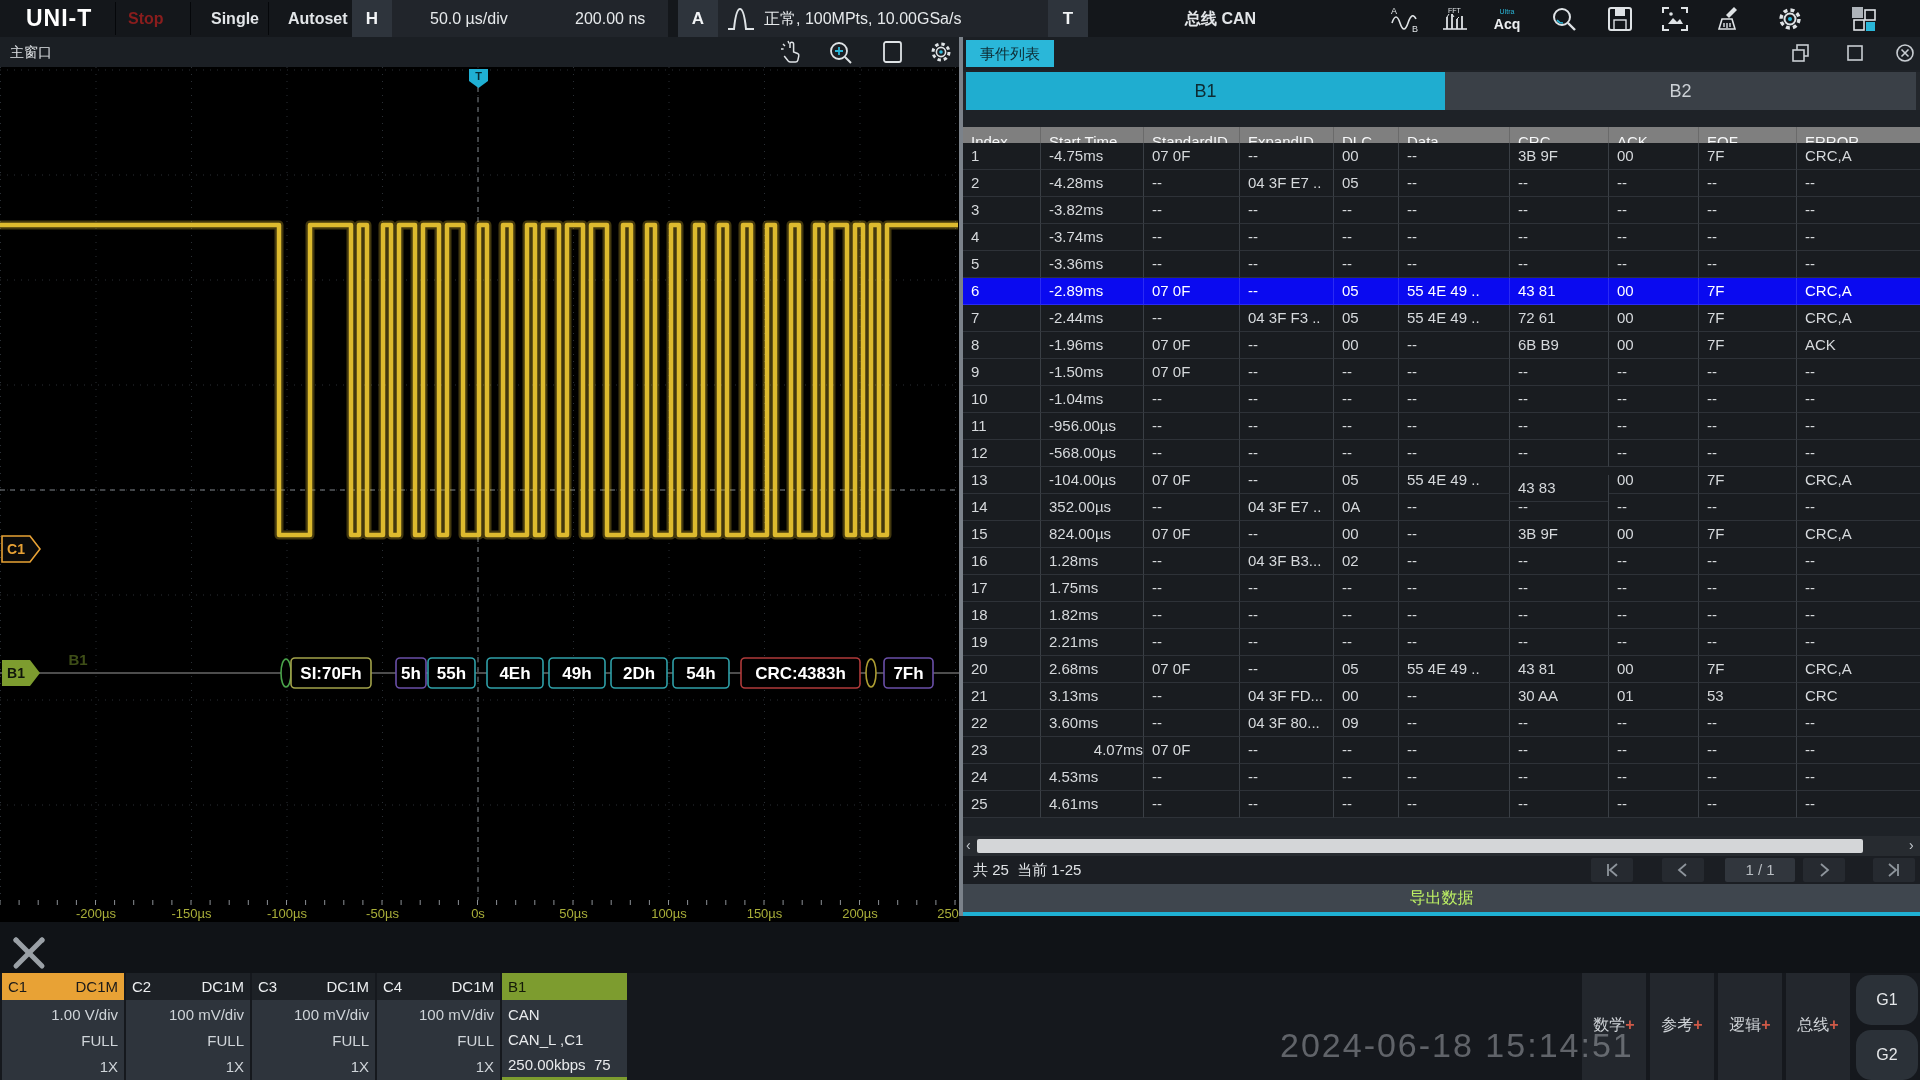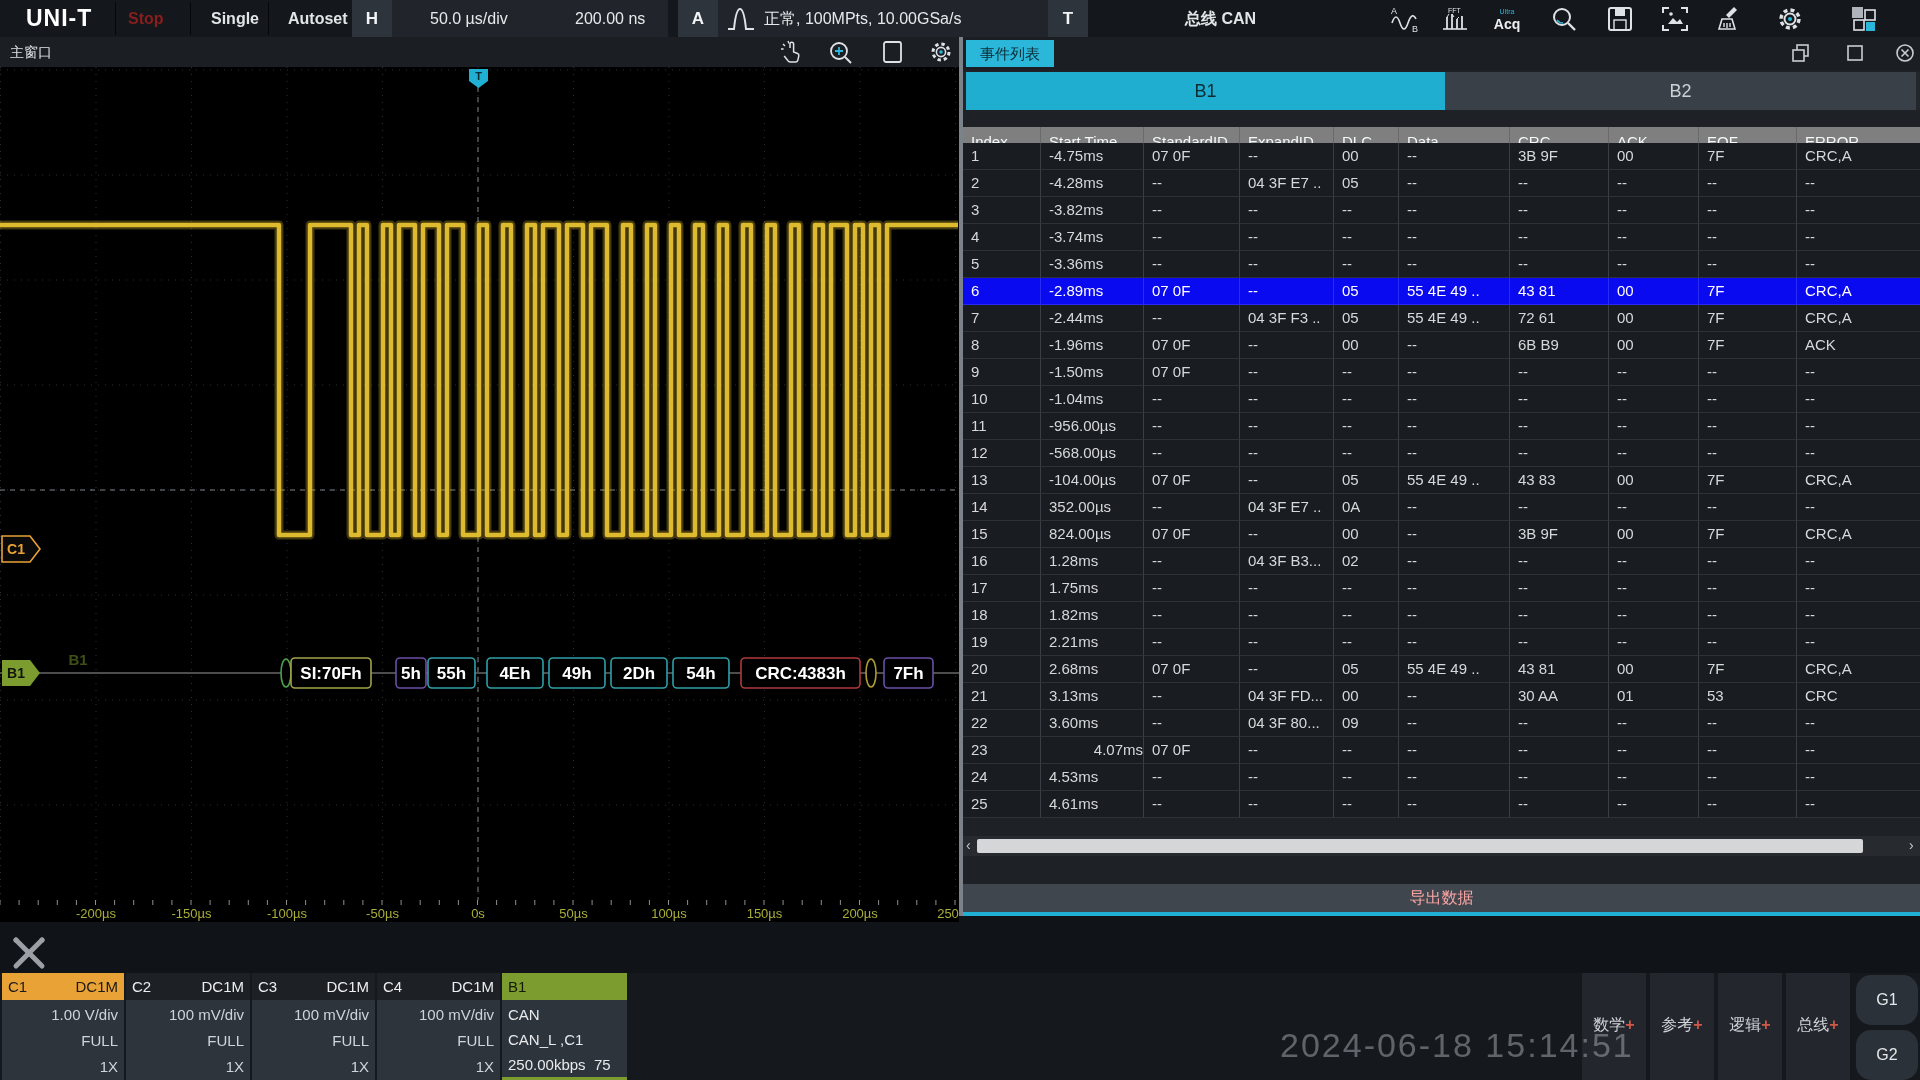--- a/index.html
+++ b/index.html
@@ -50,21 +50,21 @@
   .erow.selected .cell{color:#fff;border-right-color:#2a2af5;border-bottom-color:#2a2af5;}
   #scroll-strip{left:0;top:799px;width:957px;height:20px;background:#272b30;}
   #scroll-thumb{position:absolute;left:14px;top:3px;width:886px;height:14px;background:#d4d6d8;border-radius:2px;}
   .scroll-arrow{position:absolute;top:0;height:20px;line-height:19px;font-size:14px;color:#c3c8cd;}
   #status-row{left:0;top:819px;width:957px;height:28px;background:#1b1e23;}
   #evt-summary{left:10px;top:0;height:28px;line-height:28px;font-size:15px;color:#dfe2e5;white-space:pre;}
   .pager-btn{position:absolute;top:2px;height:24px;background:#262a30;border-radius:2px;}
   .pager-btn svg{display:block;margin:4px auto;}
   #page-box{left:762px;width:70px;background:#31363d;color:#b9bec3;text-align:center;line-height:24px;font-size:15px;}
   #export-row{left:0;top:847px;width:957px;height:28px;background:#3f464e;text-align:center;
-    line-height:28px;font-size:16px;color:#fca5a5;}
+    line-height:28px;font-size:16px;color:#bef264;}
   #rp-bottom-line{left:0;top:875px;width:957px;height:4px;background:#1fb0d4;}
   
   #bottom-strip{left:0;top:973px;width:1920px;height:107px;background:#15181d;}
   .ch{position:absolute;top:0;height:107px;}
   .ch-header{height:27px;line-height:27px;background:#1d2126;display:flex;justify-content:space-between;
     padding:0 6px;font-size:15px;color:#eceef0;}
   .ch-body{height:80px;background:#2e343c;box-sizing:border-box;padding:2px 6px 0 6px;}
   .ch-body div{height:26px;line-height:26px;font-size:15px;color:#cfd4d9;text-align:right;white-space:pre;}
   .ch.bus .ch-body div{text-align:left;color:#e8eaec;}
   .bbtn{position:absolute;top:0;width:66px;height:107px;background:#23272d;border-left:2px solid #15181d;box-sizing:border-box;}
@@ -500,21 +500,21 @@
         <div class="cell" style="width: 98px;">--</div>
         <div class="cell" style="width: 160px;">--</div>
       </div>
       <div class="erow">
         <div class="cell" style="width: 78px;">13</div>
         <div class="cell" style="width: 103px;">-104.00µs</div>
         <div class="cell" style="width: 96px;">07 0F</div>
         <div class="cell" style="width: 94px;">--</div>
         <div class="cell" style="width: 65px;">05</div>
         <div class="cell" style="width: 111px;">55 4E 49 ..</div>
-        <div class="cell" style="width: 99px;">43 83</div>
+        <div class="cell" style="width: 99px; margin-top: 8px;">43 83</div>
         <div class="cell" style="width: 90px;">00</div>
         <div class="cell" style="width: 98px;">7F</div>
         <div class="cell" style="width: 160px;">CRC,A</div>
       </div>
       <div class="erow">
         <div class="cell" style="width: 78px;">14</div>
         <div class="cell" style="width: 103px;">352.00µs</div>
         <div class="cell" style="width: 96px;">--</div>
         <div class="cell" style="width: 94px;">04 3F E7 ..</div>
         <div class="cell" style="width: 65px;">0A</div>
@@ -657,20 +657,44 @@
         <div class="cell" style="width: 160px;">--</div>
       </div>
     </div>
 
   <div id="scroll-strip" class="abs">
     <div class="scroll-arrow" style="left:3px">‹</div>
     <div id="scroll-thumb"></div>
     <div class="scroll-arrow" style="left:946px">›</div>
   </div>
 
+  <div id="status-row" class="abs">
+    <div id="evt-summary" class="abs">共 25  当前 1-25</div>
+    <div class="pager-btn" style="left:628px;width:42px">
+      <svg width="16" height="16" viewBox="0 0 16 16">
+          <path d="M4,2 v12 M13,2 L6,8 l7,6" stroke="#8e959c" stroke-width="1.8" fill="none"></path>
+        </svg>
+    </div>
+    <div class="pager-btn" style="left:699px;width:42px">
+      <svg width="16" height="16" viewBox="0 0 16 16">
+          <path d="M11,2 L4,8 l7,6" stroke="#8e959c" stroke-width="1.8" fill="none"></path>
+        </svg>
+    </div>
+    <div id="page-box" class="pager-btn">1 / 1</div>
+    <div class="pager-btn" style="left:840px;width:42px">
+      <svg width="16" height="16" viewBox="0 0 16 16">
+          <path d="M5,2 l7,6 -7,6" stroke="#8e959c" stroke-width="1.8" fill="none"></path>
+        </svg>
+    </div>
+    <div class="pager-btn" style="left:910px;width:42px">
+      <svg width="16" height="16" viewBox="0 0 16 16">
+          <path d="M12,2 v12 M3,2 l7,6 -7,6" stroke="#8e959c" stroke-width="1.8" fill="none"></path>
+        </svg>
+    </div>
+  </div>
 
   <div id="export-row" class="abs">导出数据</div>
   <div id="rp-bottom-line" class="abs"></div>
 </div>
 
 <svg class="abs" style="left:8px;top:930px" width="42" height="44" viewBox="0 0 42 44">
   <g stroke="#9aa0a6" stroke-width="5" stroke-linecap="round">
     <line x1="8" y1="10" x2="34" y2="36"></line>
     <line x1="34" y1="10" x2="8" y2="36"></line>
   </g>

